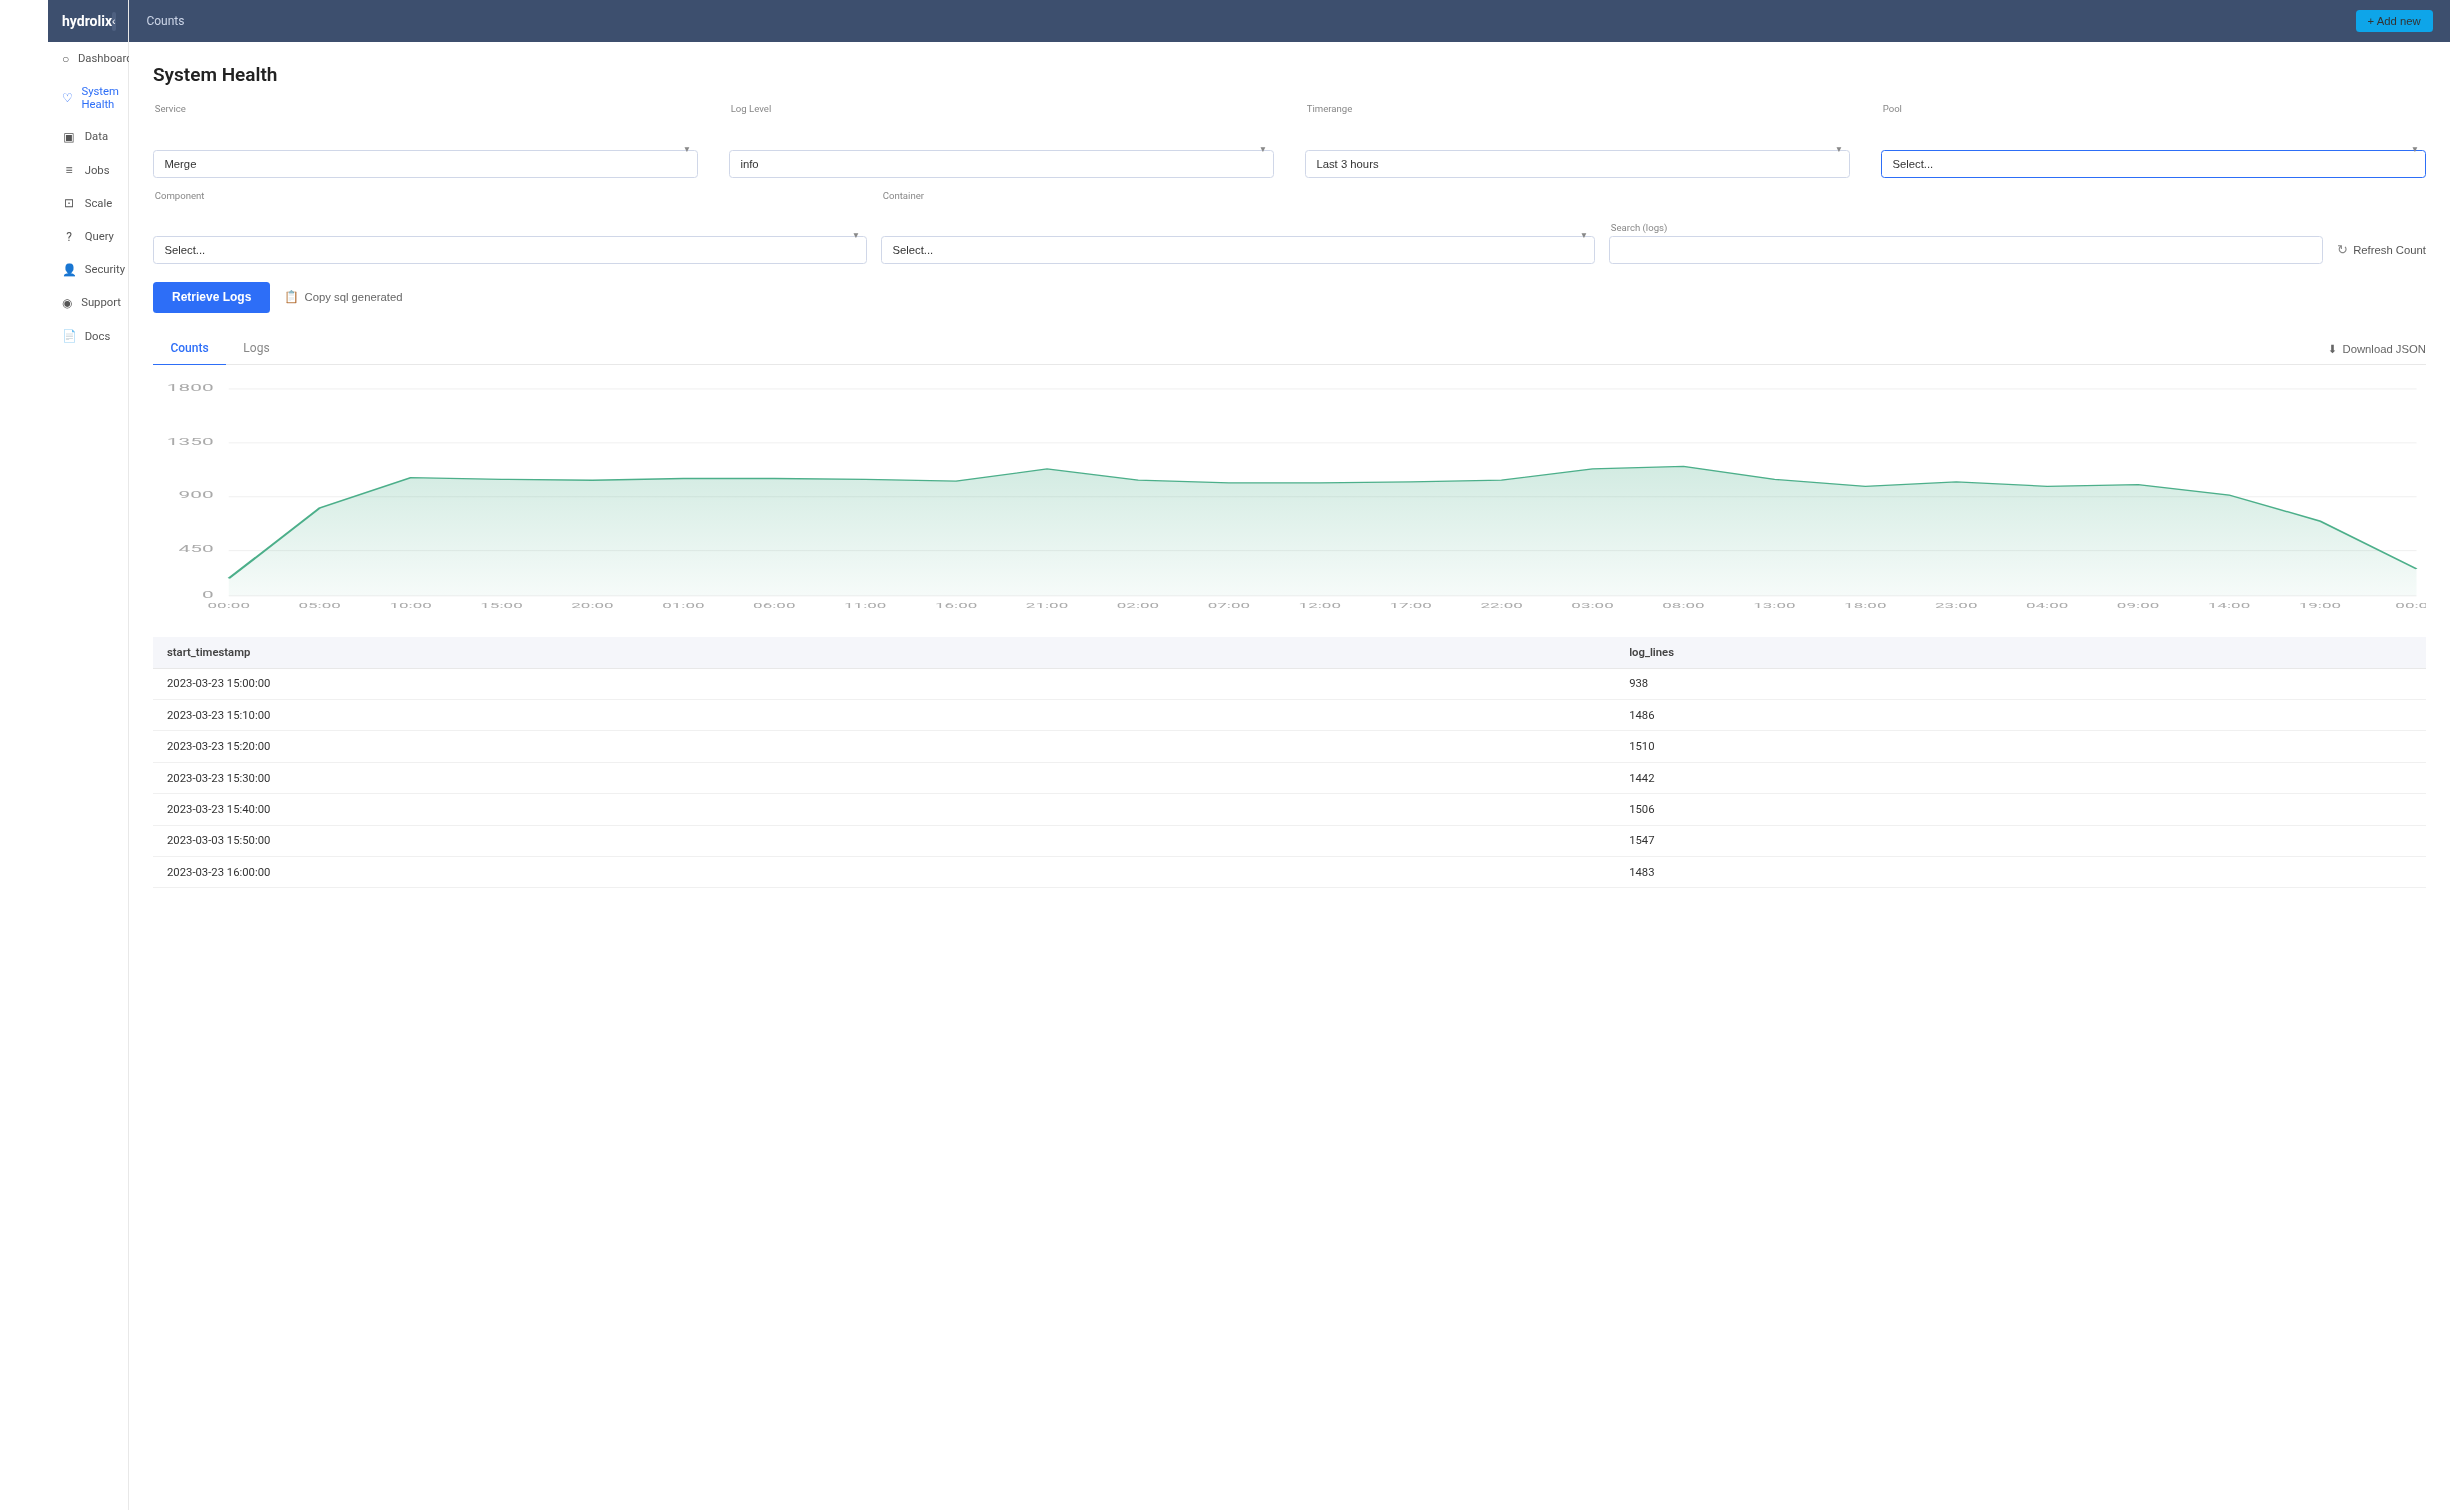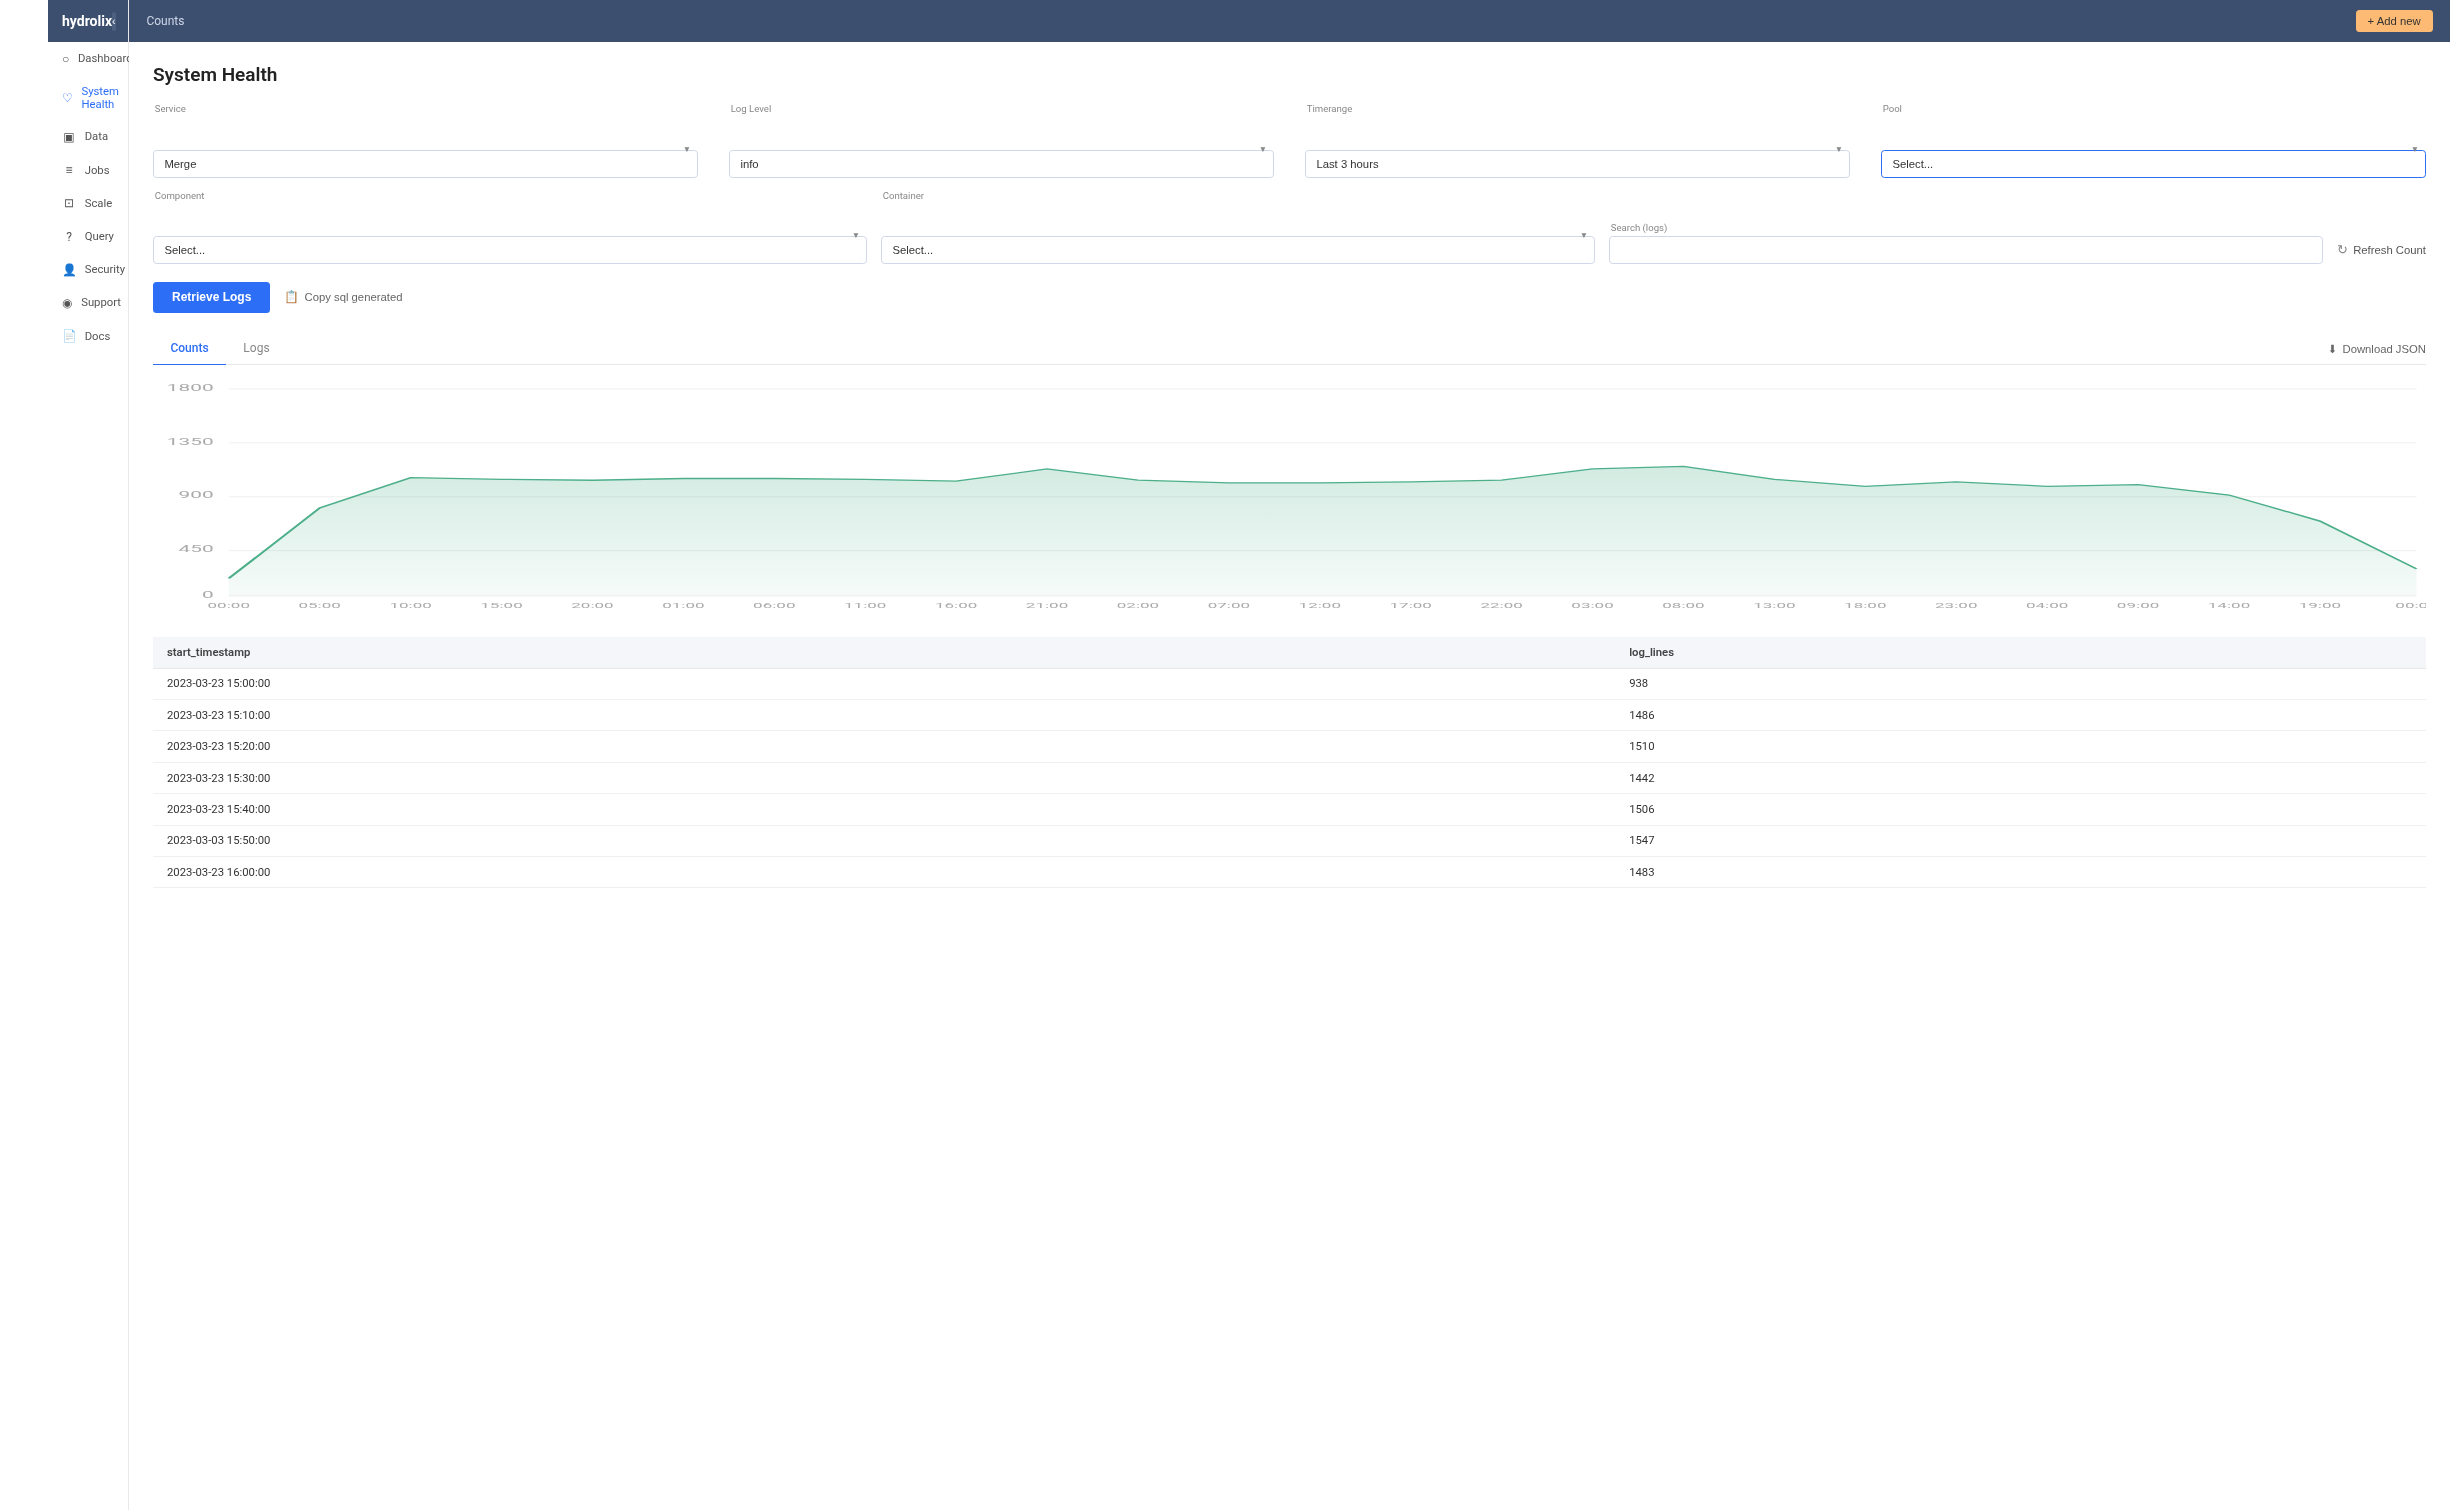--- a/index.html
+++ b/index.html
@@ -58,21 +58,21 @@
     .topbar {
       background: #3d4f6e;
       height: 42px;
       display: flex;
       align-items: center;
       padding: 0 17.4px;
       justify-content: space-between;
     }
     .topbar-title { color: #cdd6e8; font-size: 12px; }
     .add-new-btn {
-      background: #fdba74;
+      background: #0ea5e9;
       border: none;
       border-radius: 3.5px;
       padding: 5px 12px;
       font-size: 11.3px;
       cursor: pointer;
       color: #333;
       font-weight: 500;
     }
 
     

